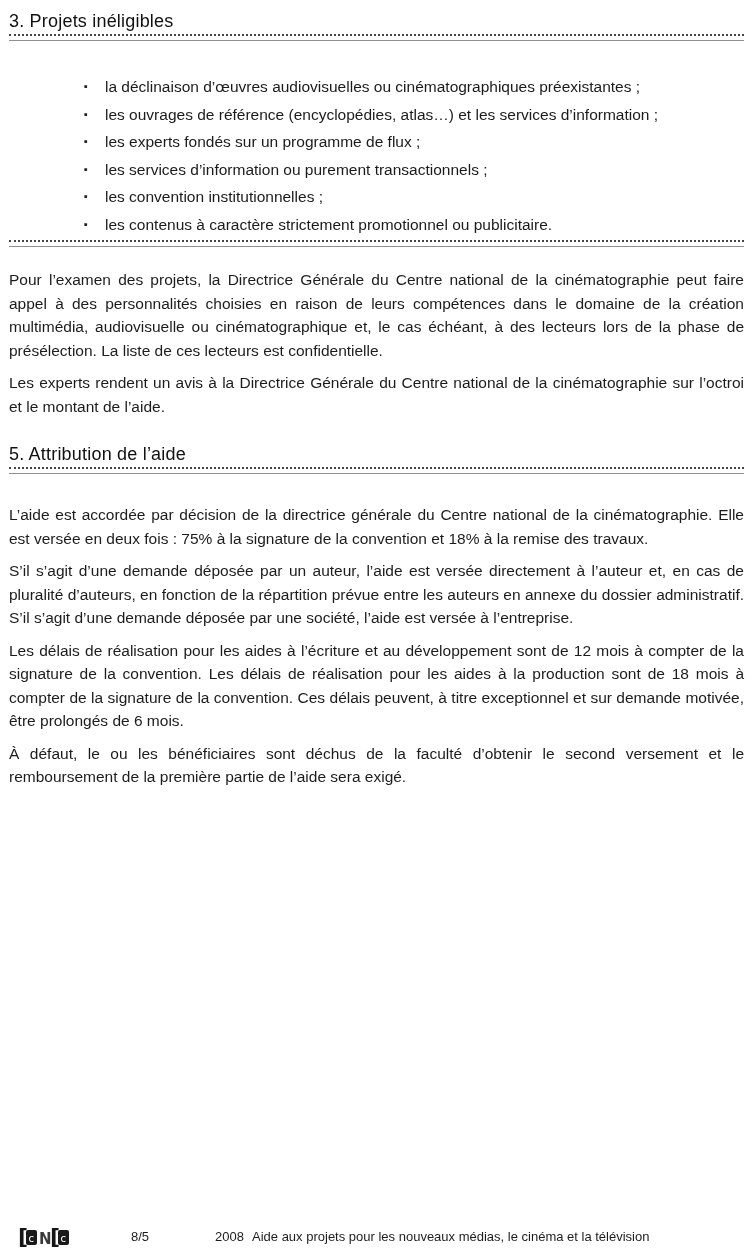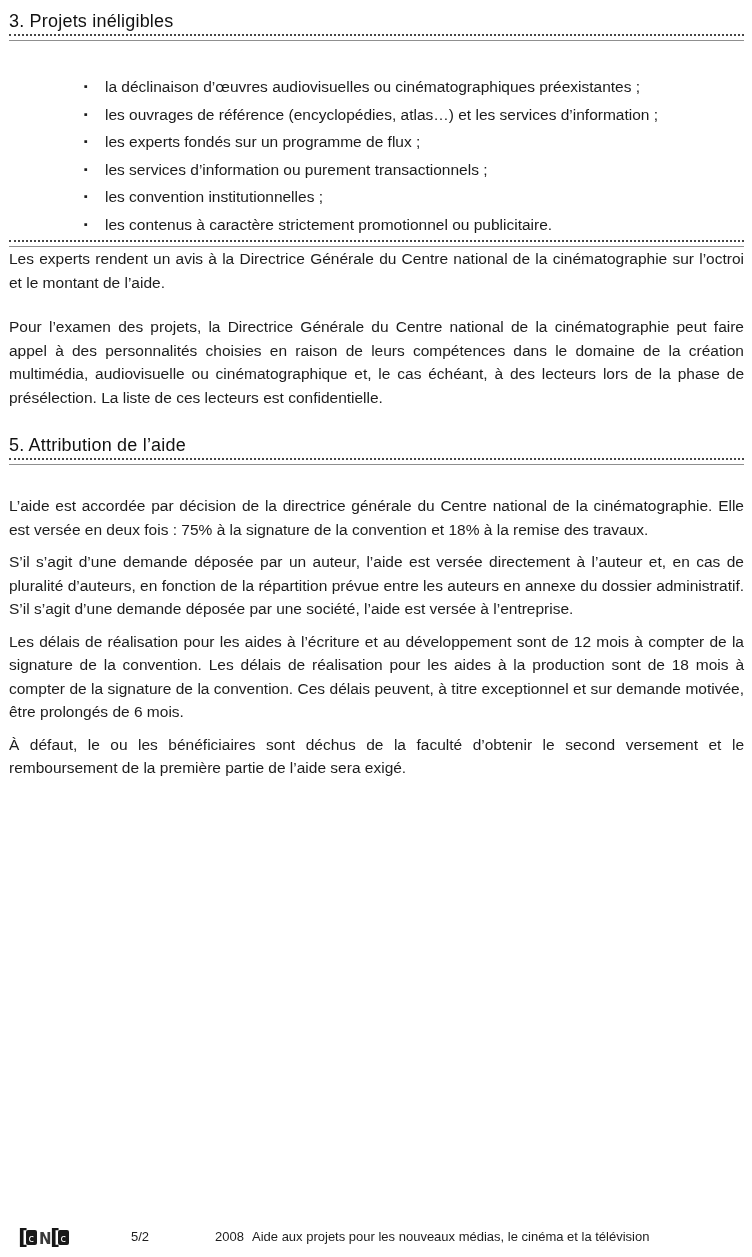--- a/index.html
+++ b/index.html
@@ -115,22 +115,22 @@
         <span>les convention institutionnelles ;</span>
       </li>
       <li>
         <span class="bullet-glyph">▪</span>
         <span>les contenus à caractère strictement promotionnel ou publicitaire.</span>
       </li>
     </ul>
 
     <div class="rule"></div>
 
+    <p class="para p-after-rule">Pour l’examen des projets, la Directrice Générale du Centre national de la cinématographie peut faire appel à des personnalités choisies en raison de leurs compétences dans le domaine de la création multimédia, audiovisuelle ou cinématographique et, le cas échéant, à des lecteurs lors de la phase de présélection. La liste de ces lecteurs est confidentielle.</p>
     <p class="para">Les experts rendent un avis à la Directrice Générale du Centre national de la cinématographie sur l’octroi et le montant de l’aide.</p>
-    <p class="para p-after-rule">Pour l’examen des projets, la Directrice Générale du Centre national de la cinématographie peut faire appel à des personnalités choisies en raison de leurs compétences dans le domaine de la création multimédia, audiovisuelle ou cinématographique et, le cas échéant, à des lecteurs lors de la phase de présélection. La liste de ces lecteurs est confidentielle.</p>
 
     <h2 class="section-title h2-s5">5. Attribution de l’aide</h2>
     <div class="rule"></div>
 
     <p class="para p-after-rule-5">L’aide est accordée par décision de la directrice générale du Centre national de la cinématographie. Elle est versée en deux fois : 75% à la signature de la convention et 18% à la remise des travaux.</p>
     <p class="para">S’il s’agit d’une demande déposée par un auteur, l’aide est versée directement à l’auteur et, en cas de pluralité d’auteurs, en fonction de la répartition prévue entre les auteurs en annexe du dossier administratif. S’il s’agit d’une demande déposée par une société, l’aide est versée à l’entreprise.</p>
     <p class="para">Les délais de réalisation pour les aides à l’écriture et au développement sont de 12 mois à compter de la signature de la convention.  Les délais de réalisation pour les aides à la production sont de 18 mois à compter de la signature de la convention. Ces délais peuvent, à titre exceptionnel et sur demande motivée, être prolongés de 6 mois.</p>
     <p class="para">À défaut, le ou les bénéficiaires sont déchus de la faculté d’obtenir le second versement et le remboursement de la première partie de l’aide sera exigé.</p>
 
   </div>
@@ -140,17 +140,17 @@
       <svg width="54" height="26" viewBox="0 0 54 26" aria-hidden="true">
         <text x="0" y="20" font-family="DejaVu Sans, sans-serif" font-size="22" font-weight="bold" fill="#161616">[</text>
         <rect x="8" y="6" width="11" height="15" rx="2" fill="#1a1a1a"></rect>
         <text x="10.5" y="17.5" font-family="DejaVu Sans, sans-serif" font-size="10" fill="#ffffff">c</text>
         <text x="21" y="20" font-family="DejaVu Sans, sans-serif" font-size="15" font-weight="bold" fill="#3a3a3a">N</text>
         <text x="32" y="20" font-family="DejaVu Sans, sans-serif" font-size="22" font-weight="bold" fill="#161616">[</text>
         <rect x="40" y="6" width="11" height="15" rx="2" fill="#1a1a1a"></rect>
         <text x="42.5" y="17.5" font-family="DejaVu Sans, sans-serif" font-size="10" fill="#ffffff">c</text>
       </svg>
     </span>
-    <span class="footer-page">5/2</span>
+    <span class="footer-page">8/5</span>
     <span class="footer-year">2008</span>
     <span class="footer-title">Aide aux  projets pour les nouveaux médias, le cinéma et la télévision</span>
   </div>
 </div>
 
 </body></html>

